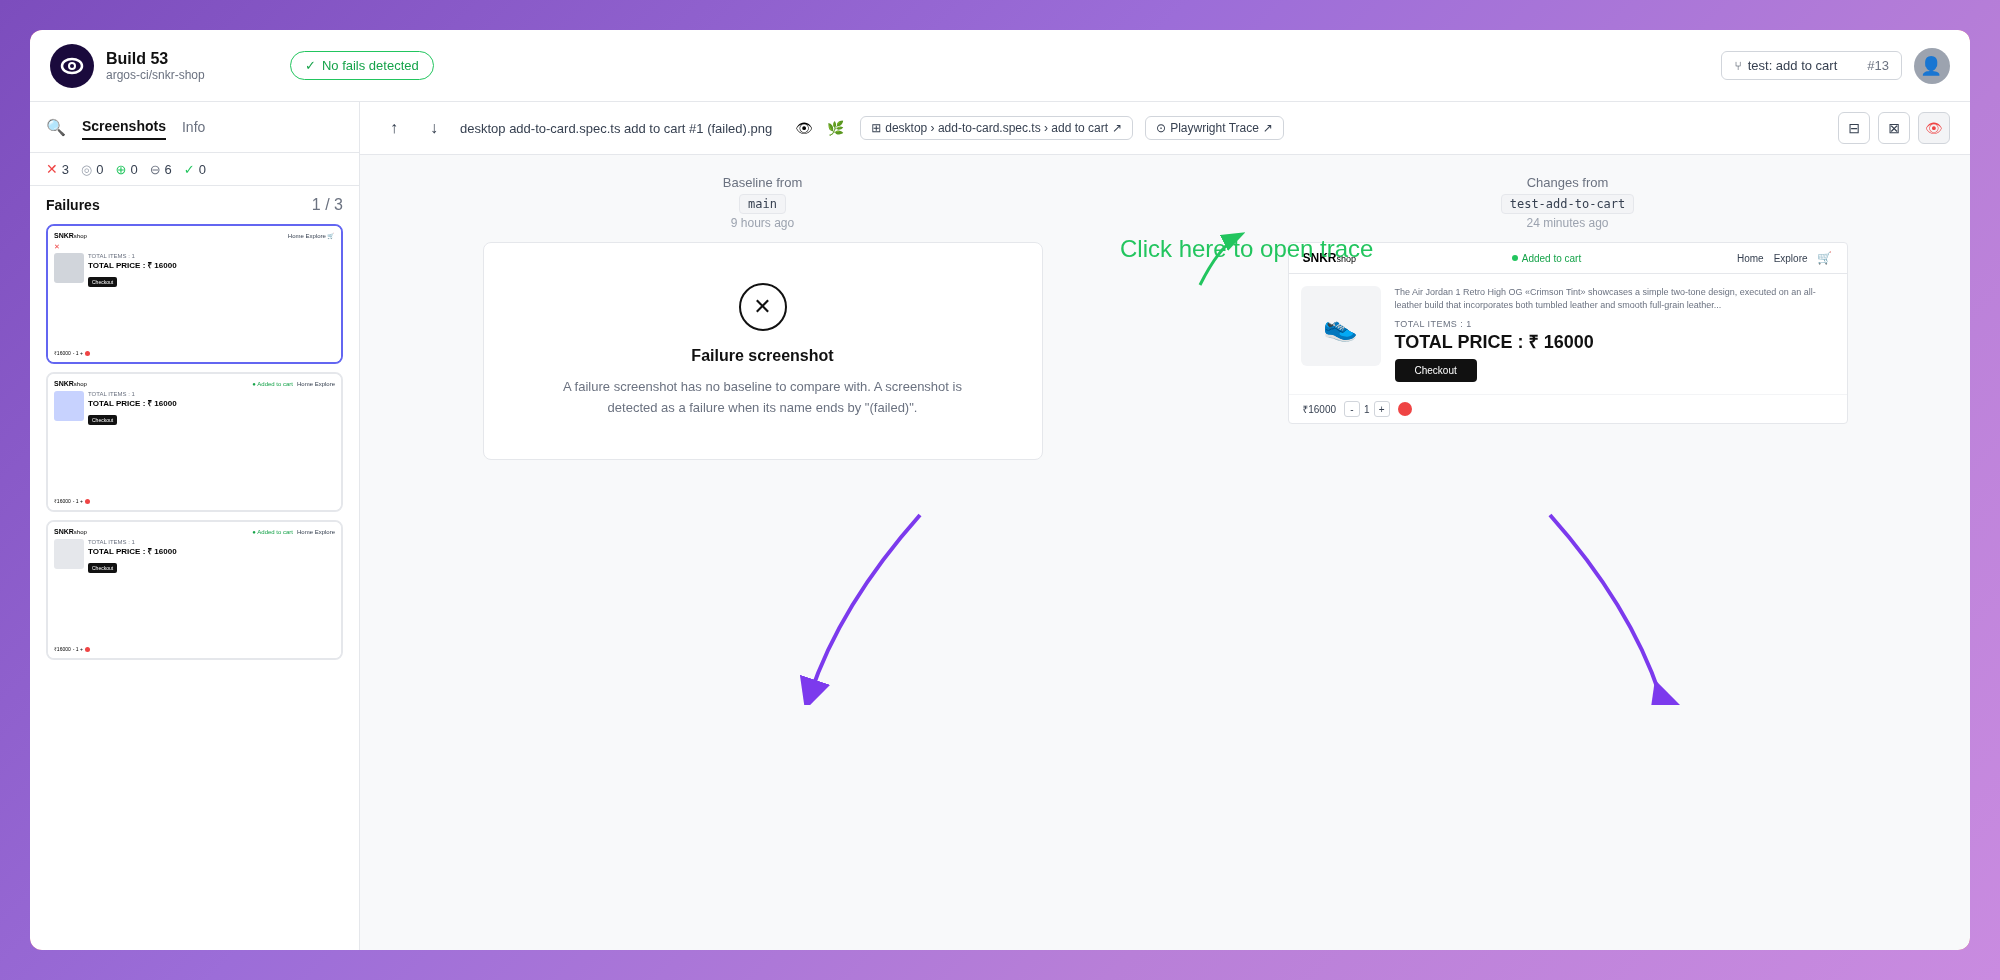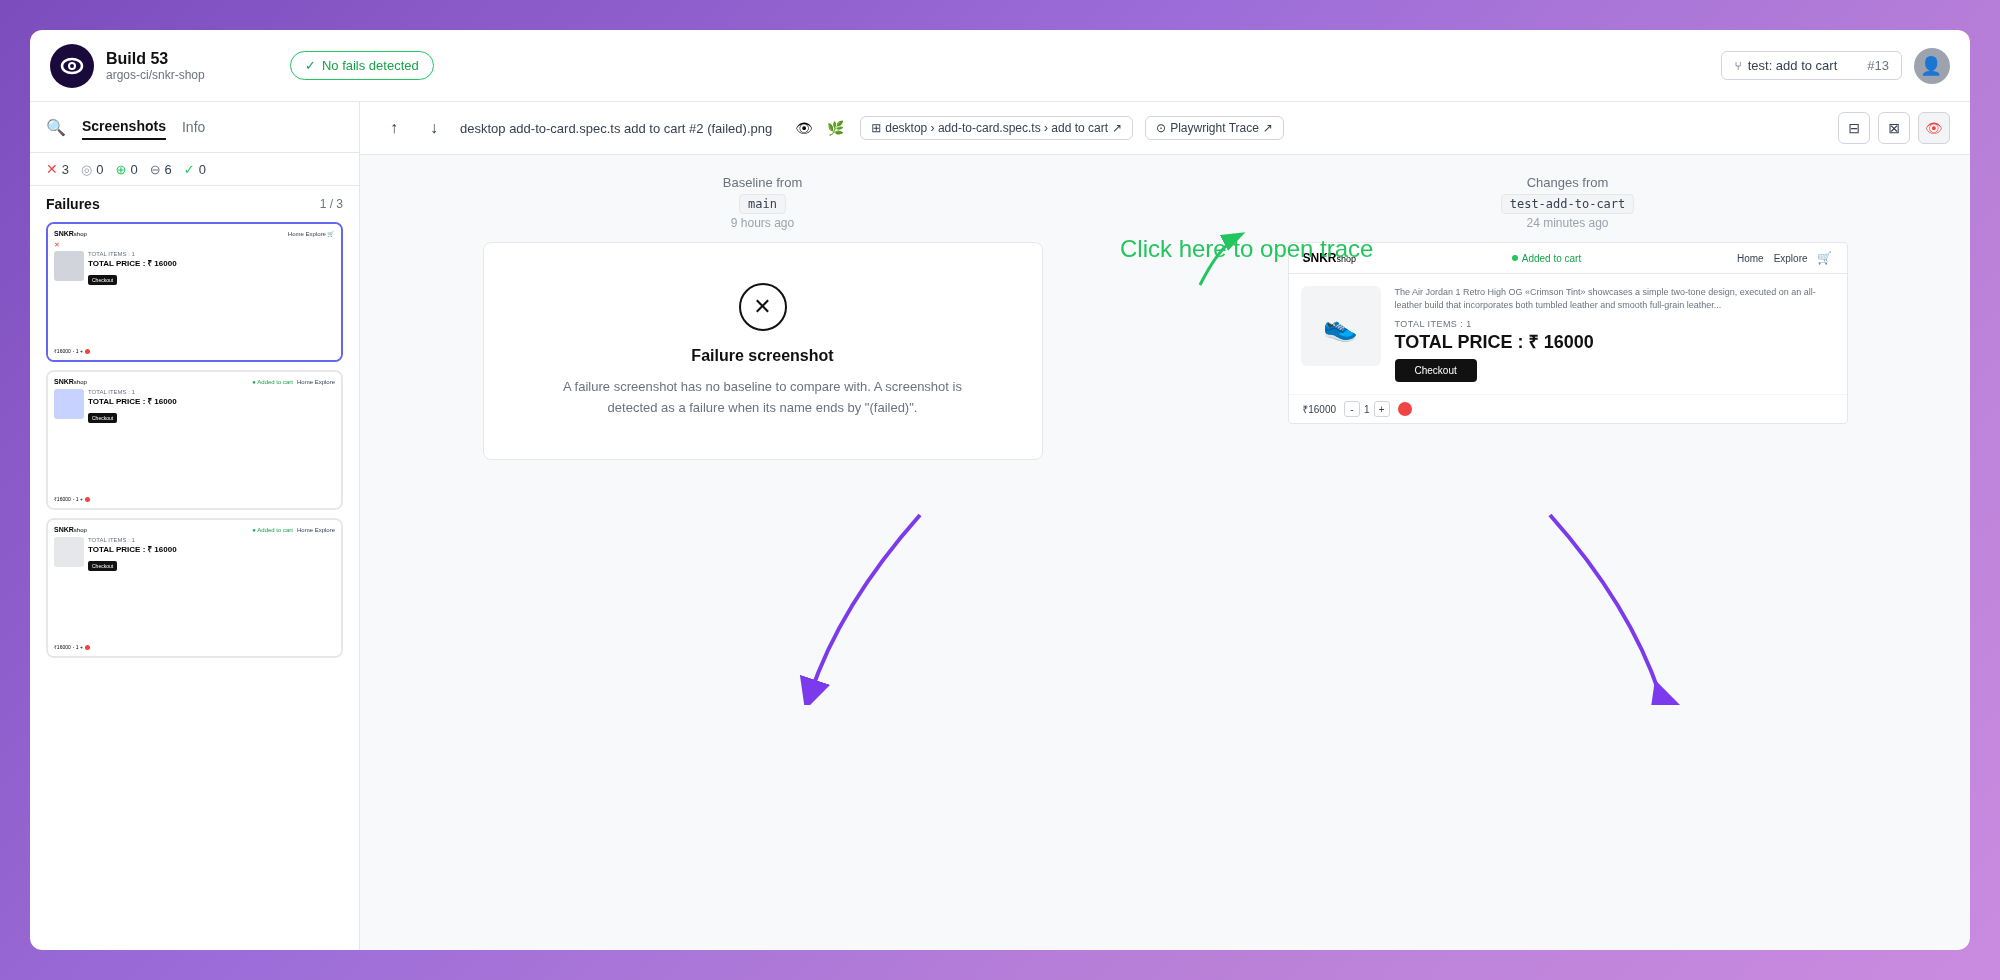--- a/index.html
+++ b/index.html
@@ -140,21 +140,21 @@
       color: #374151;
     }
     .failures-section { padding: 10px 16px; }
     .failures-header {
       display: flex;
       align-items: center;
       justify-content: space-between;
       margin-bottom: 10px;
     }
     .failures-title { font-size: 14px; font-weight: 600; color: #111; }
-    .failures-count { font-size: 12px; color: #6b7280; }
+    .failures-count { font-size: 16px; color: #6b7280; }
     .screenshot-list { display: flex; flex-direction: column; gap: 8px; overflow-y: auto; }
     .screenshot-thumb {
       border: 2px solid #e5e7eb;
       border-radius: 8px;
       overflow: hidden;
       cursor: pointer;
       background: #f9fafb;
       height: 140px;
       position: relative;
     }
@@ -597,21 +597,21 @@
           </div>
         </div>
       </div>
     </div>
 
     <div class="viewer">
 
       <div class="viewer-toolbar">
         <div class="nav-btn">↑</div>
         <div class="nav-btn">↓</div>
-        <span class="viewer-filename">desktop add-to-card.spec.ts add to cart #2 (failed).png</span>
+        <span class="viewer-filename">desktop add-to-card.spec.ts add to cart #1 (failed).png</span>
         <div class="viewer-actions">
           <div class="action-icon">👁</div>
           <div class="action-icon">🌿</div>
         </div>
         <a class="breadcrumb-link">
           <span>⊞</span>
           <span>desktop › add-to-card.spec.ts › add to cart</span>
           <span>↗</span>
         </a>
         <a class="playwright-link">

